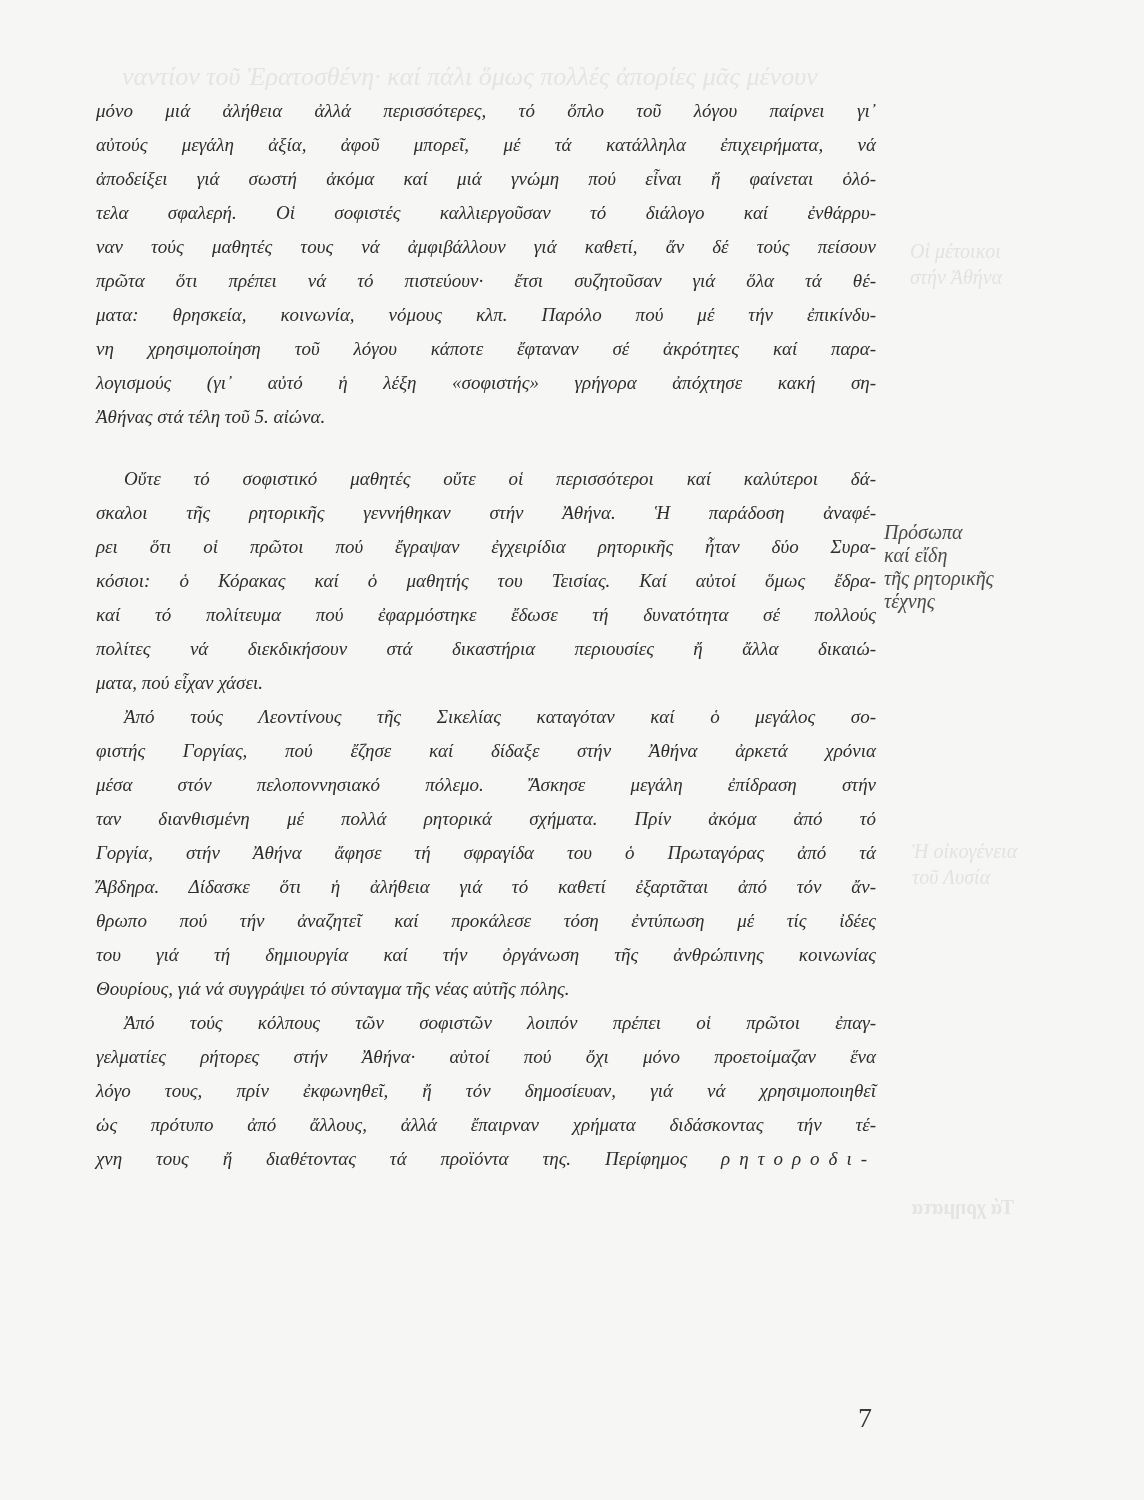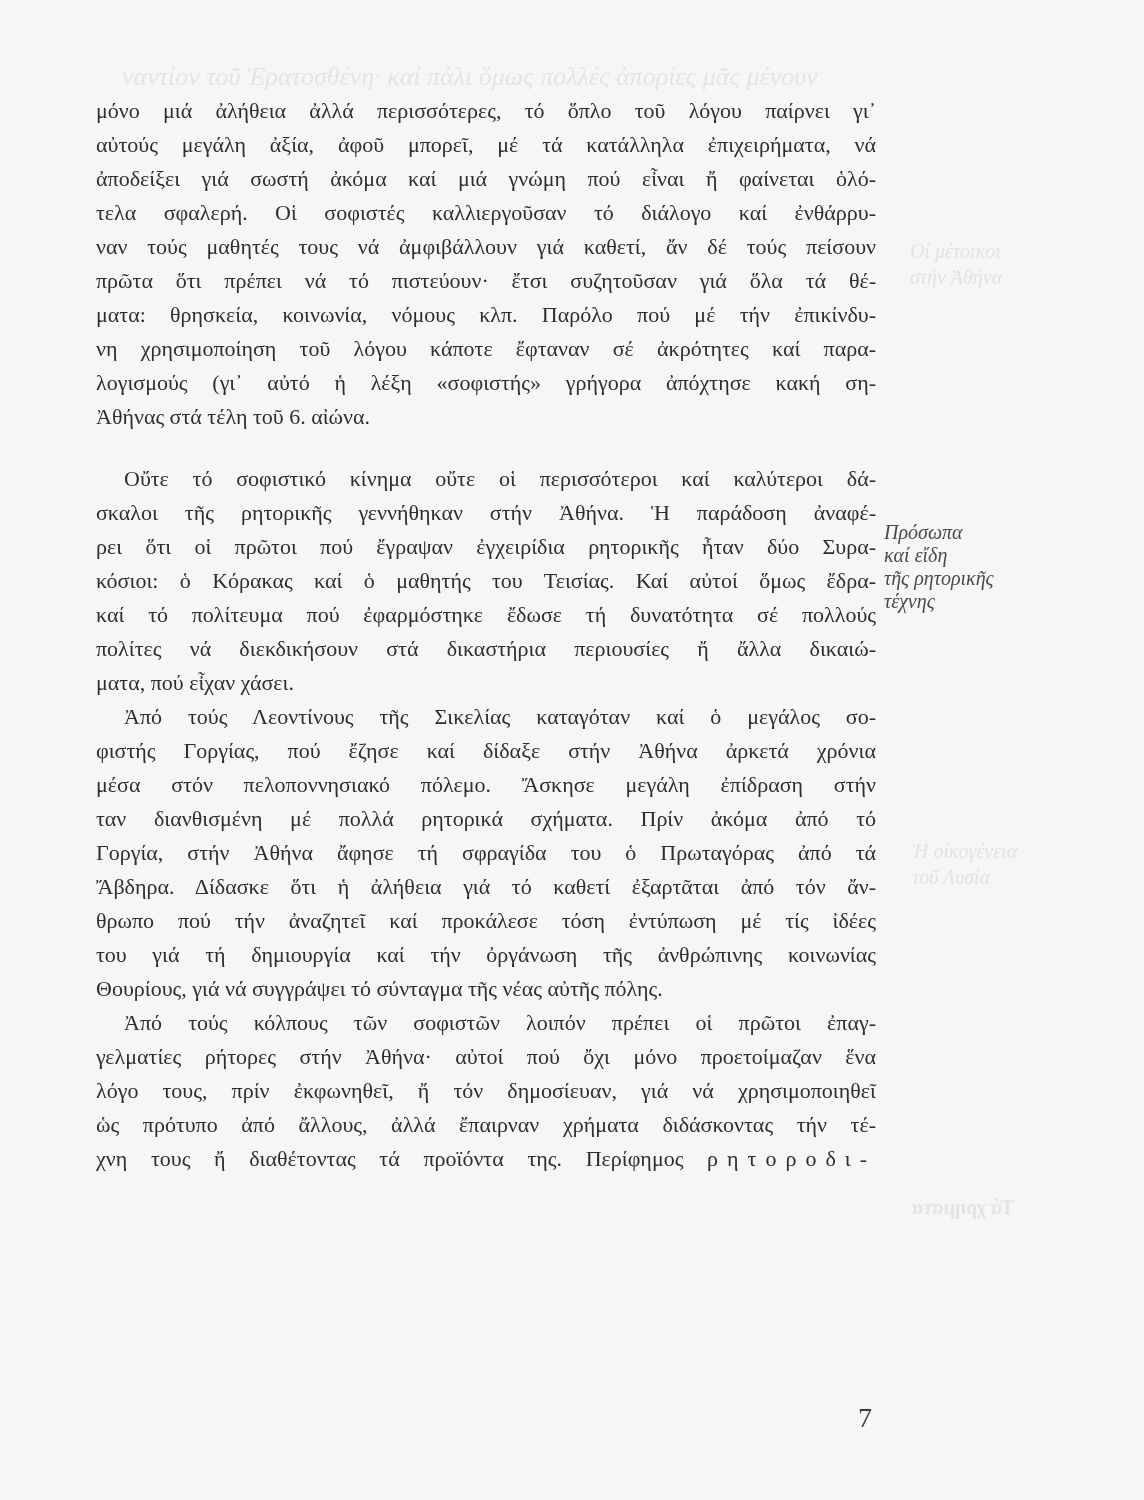--- a/index.html
+++ b/index.html
@@ -34,21 +34,22 @@
     }
     .bleed-margin-1 { left: 910px; top: 238px; font-size: 20px; line-height: 26px; color: #e2e2e0; }
     .bleed-margin-2 { left: 912px; top: 838px; font-size: 20px; line-height: 26px; color: #e2e2e0; }
     .bleed-margin-3 { left: 912px; top: 1192px; font-size: 20px; color: #e4e4e2; font-style: normal; font-weight: bold; transform: scaleX(-1); }
 
     .main-text {
       position: absolute;
       left: 96px;
       top: 94px;
       width: 780px;
-      font-size: 22px;
+      font-style: italic;
+      font-size: 19px;
       line-height: 34px;
       color: #2e2e2e;
     }
     .line {
       display: block;
       white-space: nowrap;
       text-align-last: justify;
       text-align: justify;
       height: 34px;
     }
@@ -104,27 +105,27 @@
   <div>
     <span class="line" style="word-spacing: 0px;">μόνο μιά ἀλήθεια ἀλλά περισσότερες, τό ὅπλο τοῦ λόγου παίρνει γι᾽</span>
     <span class="line" style="word-spacing: 0px;">αὐτούς μεγάλη ἀξία, ἀφοῦ μπορεῖ, μέ τά κατάλληλα ἐπιχειρήματα, νά</span>
     <span class="line" style="word-spacing: 0px;">ἀποδείξει γιά σωστή ἀκόμα καί μιά γνώμη πού εἶναι ἤ φαίνεται ὁλό-</span>
     <span class="line" style="word-spacing: 0px;">τελα σφαλερή. Οἱ σοφιστές καλλιεργοῦσαν τό διάλογο καί ἐνθάρρυ-</span>
     <span class="line" style="word-spacing: 0px;">ναν τούς μαθητές τους νά ἀμφιβάλλουν γιά καθετί, ἄν δέ τούς πείσουν</span>
     <span class="line" style="word-spacing: 0px;">πρῶτα ὅτι πρέπει νά τό πιστεύουν· ἔτσι συζητοῦσαν γιά ὅλα τά θέ-</span>
     <span class="line" style="word-spacing: 0px;">ματα: θρησκεία, κοινωνία, νόμους κλπ. Παρόλο πού μέ τήν ἐπικίνδυ-</span>
     <span class="line" style="word-spacing: 0px;">νη χρησιμοποίηση τοῦ λόγου κάποτε ἔφταναν σέ ἀκρότητες καί παρα-</span>
     <span class="line" style="word-spacing: 0px;">λογισμούς (γι᾽ αὐτό ἡ λέξη «σοφιστής» γρήγορα ἀπόχτησε κακή ση-</span>
-    <span class="line last">Ἀθήνας στά τέλη τοῦ 6. αἰώνα.</span>
+    <span class="line last">Ἀθήνας στά τέλη τοῦ 5. αἰώνα.</span>
   </div>
 
   <div class="para-gap"></div>
 
   <div>
-    <span class="line indent" style="word-spacing: 0px;">Οὔτε τό σοφιστικό κίνημα οὔτε οἱ περισσότεροι καί καλύτεροι δά-</span>
+    <span class="line indent" style="word-spacing: 0px;">Οὔτε τό σοφιστικό μαθητές οὔτε οἱ περισσότεροι καί καλύτεροι δά-</span>
     <span class="line" style="word-spacing: 0px;">σκαλοι τῆς ρητορικῆς γεννήθηκαν στήν Ἀθήνα. Ἡ παράδοση ἀναφέ-</span>
     <span class="line" style="word-spacing: 0px;">ρει ὅτι οἱ πρῶτοι πού ἔγραψαν ἐγχειρίδια ρητορικῆς ἦταν δύο Συρα-</span>
     <span class="line" style="word-spacing: 0px;">κόσιοι: ὁ Κόρακας καί ὁ μαθητής του Τεισίας. Καί αὐτοί ὅμως ἔδρα-</span>
     <span class="line" style="word-spacing: 0px;">καί τό πολίτευμα πού ἐφαρμόστηκε ἔδωσε τή δυνατότητα σέ πολλούς</span>
     <span class="line" style="word-spacing: 0px;">πολίτες νά διεκδικήσουν στά δικαστήρια περιουσίες ἤ ἄλλα δικαιώ-</span>
     <span class="line last">ματα, πού εἶχαν χάσει.</span>
   </div>
 
   <div>
     <span class="line indent" style="word-spacing: 0px;">Ἀπό τούς Λεοντίνους τῆς Σικελίας καταγόταν καί ὁ μεγάλος σο-</span>

